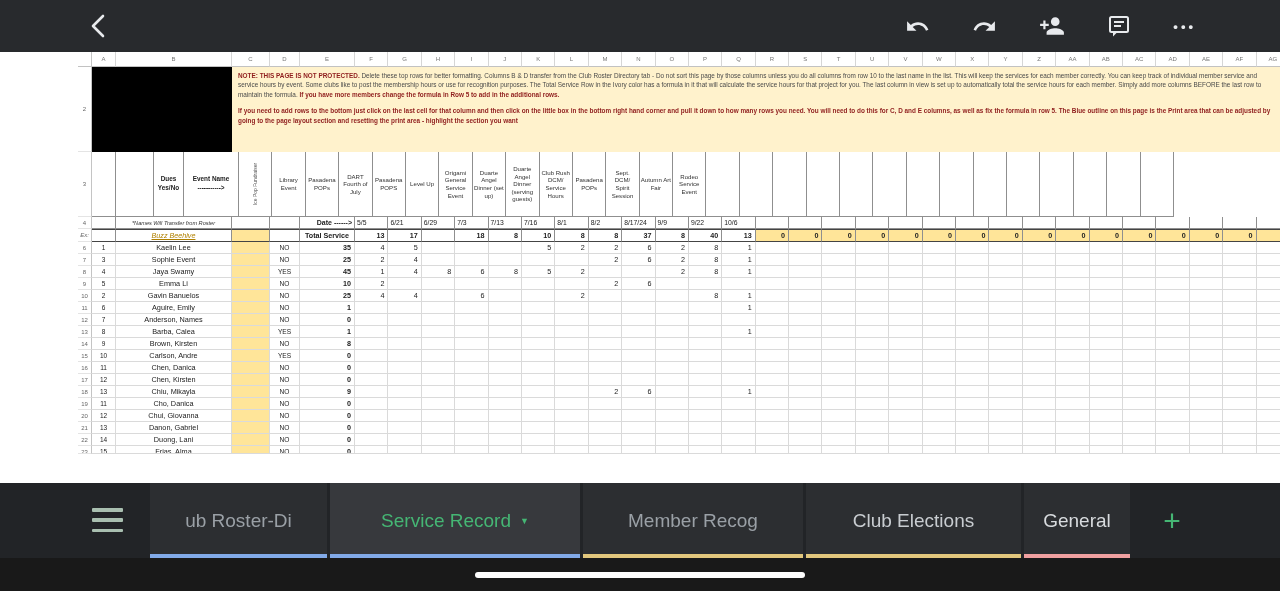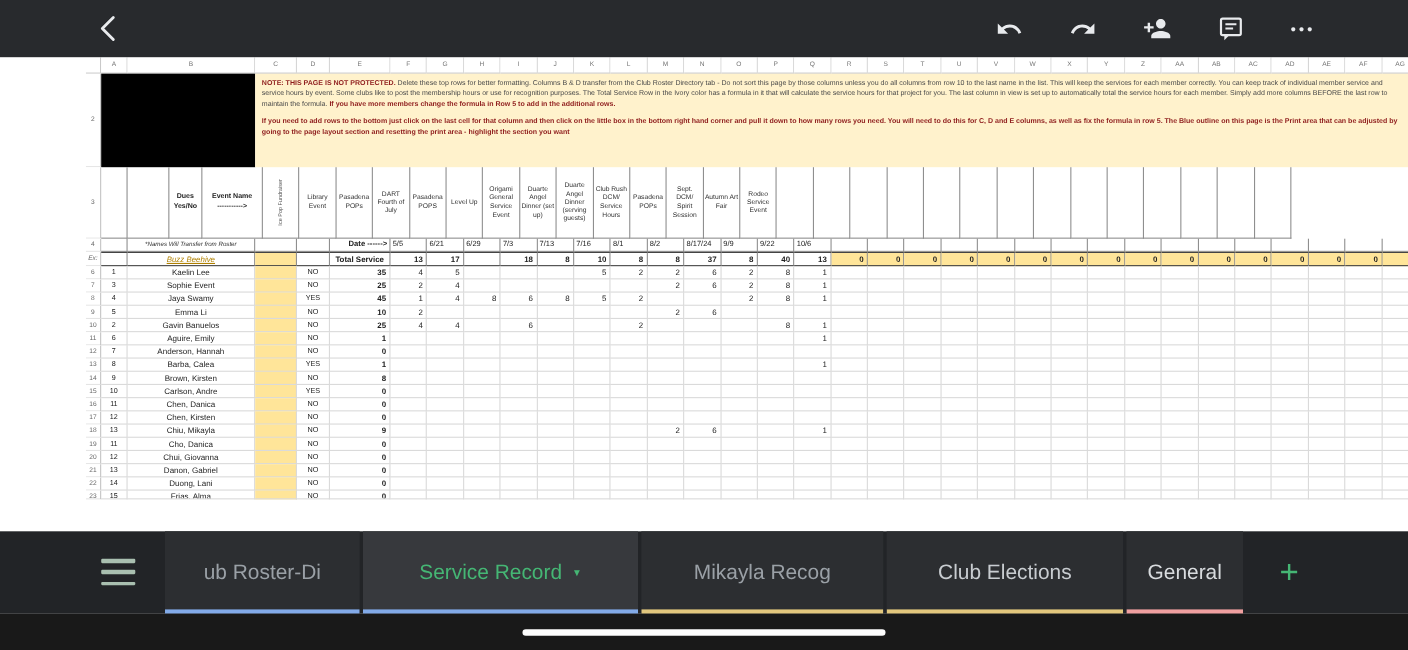--- a/index.html
+++ b/index.html
@@ -478,21 +478,21 @@
       <div class="cell " style="width:33.4px"></div>
       <div class="cell " style="width:33.4px"></div>
       <div class="cell " style="width:33.4px"></div>
       <div class="cell " style="width:33.4px"></div>
       <div class="cell " style="width:33.4px"></div>
       <div class="cell " style="width:33.4px"></div>
     </div>
     <div class="srow" style="height:12px">
       <div class="cell gut " style="width:14px">12</div>
       <div class="cell ctr tiny" style="width:24px">7</div>
-      <div class="cell namec" style="width:116px">Anderson, Hannah</div>
+      <div class="cell namec" style="width:116px">Anderson, Names</div>
       <div class="cell ycell" style="width:38px"></div>
       <div class="cell ctr duesc" style="width:30px">NO</div>
       <div class="cell num bold" style="width:55px">0</div>
       <div class="cell " style="width:33.4px"></div>
       <div class="cell " style="width:33.4px"></div>
       <div class="cell " style="width:33.4px"></div>
       <div class="cell " style="width:33.4px"></div>
       <div class="cell " style="width:33.4px"></div>
       <div class="cell " style="width:33.4px"></div>
       <div class="cell " style="width:33.4px"></div>
@@ -926,21 +926,21 @@
       <div class="tab" style="left:150px;width:177px">
         <span class="tlabel" style="color:#9aa0a6">ub Roster-Di</span>
         <span class="tstrip" style="background:#82aae8"></span>
       </div>
       <div class="tab active" style="left:330px;width:250px">
         <span class="tlabel" style="color:#45b674">Service Record</span>
         <span class="tdd">▼</span>
         <span class="tstrip" style="background:#82aae8"></span>
       </div>
       <div class="tab" style="left:583px;width:220px">
-        <span class="tlabel" style="color:#9aa0a6">Mikayla Recog</span>
+        <span class="tlabel" style="color:#9aa0a6">Member Recog</span>
         <span class="tstrip" style="background:#e2c77d"></span>
       </div>
       <div class="tab" style="left:806px;width:215px">
         <span class="tlabel" style="color:#c8ccd0">Club Elections</span>
         <span class="tstrip" style="background:#e2c77d"></span>
       </div>
       <div class="tab" style="left:1024px;width:106px">
         <span class="tlabel" style="color:#d8dbde">General</span>
         <span class="tstrip" style="background:#f0a0a0"></span>
       </div>

